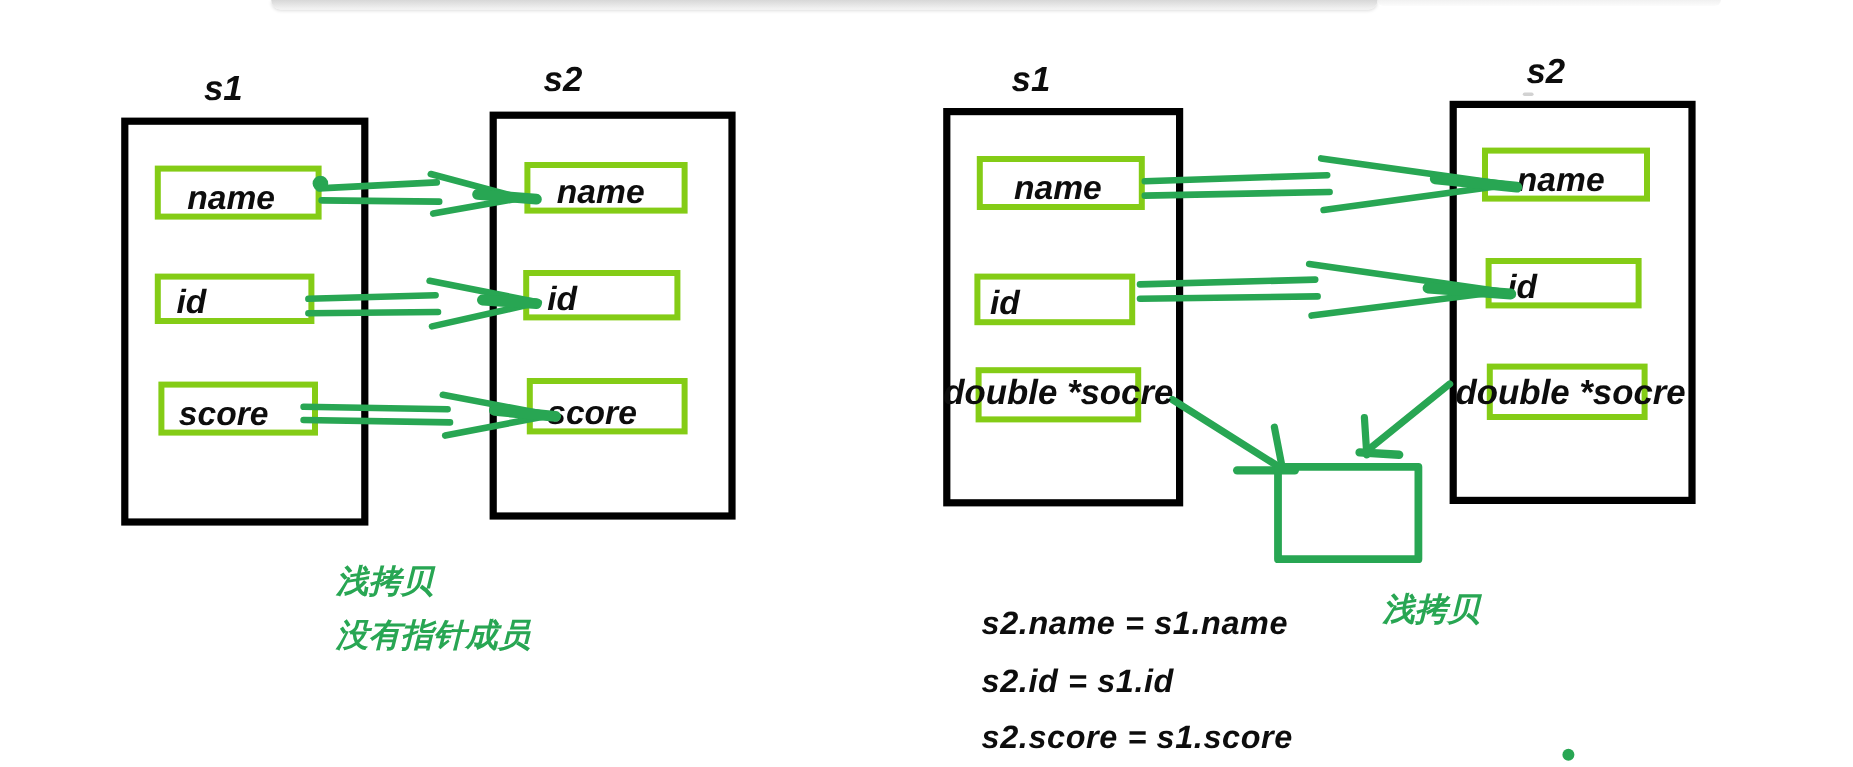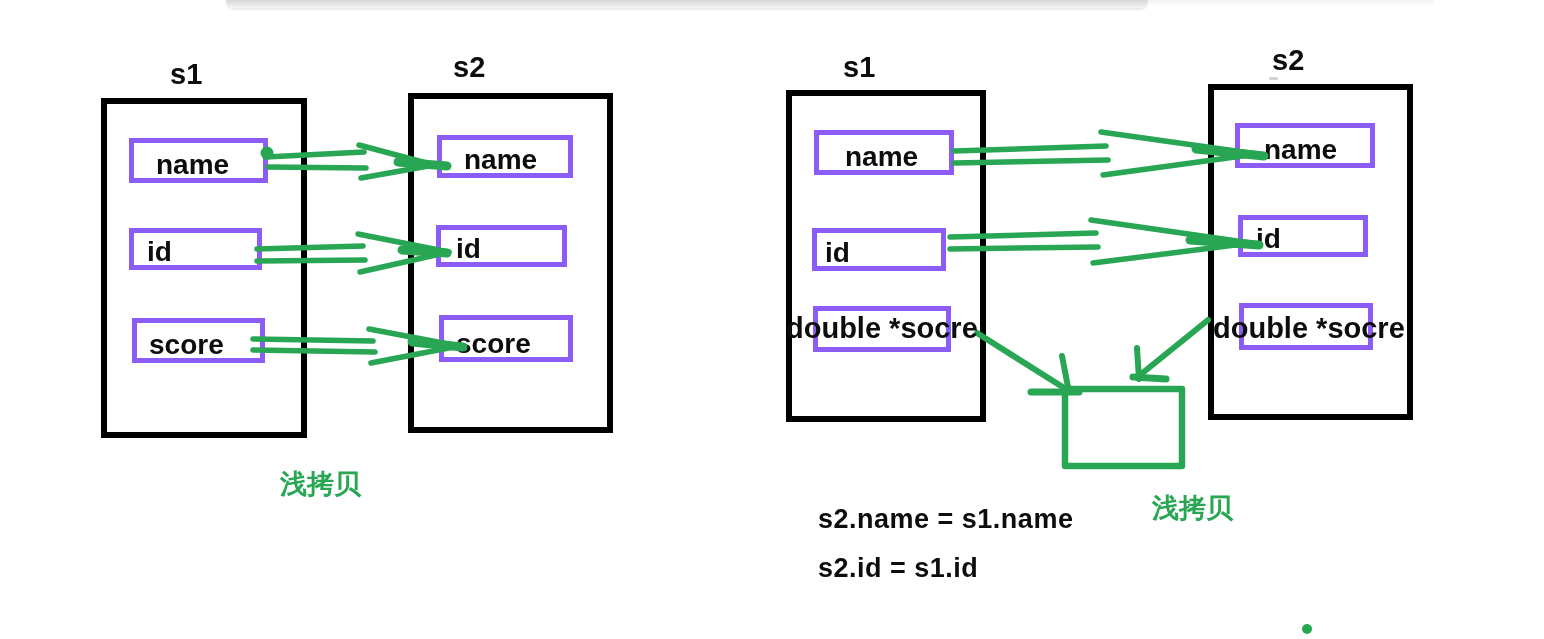--- a/index.html
+++ b/index.html
@@ -1,18 +1,19 @@
 <!DOCTYPE html>
 <html style="--green: #28a653; --black: #0d0d0d;"><head>
 <meta charset="utf-8">
 <style>
   html,body{margin:0;padding:0;background:#ffffff;}
   .canvas{
     position:relative;width:1436px;height:639px;overflow:hidden;background:#fff;
     font-family:"Liberation Sans","DejaVu Sans",sans-serif;
+    font-style:italic;
   }
   
   .topbar{
     position:absolute;left:226px;top:0;width:922px;height:8px;
     background:linear-gradient(#d7d7d7,#f4f4f4);
     border-radius:0 0 9px 9px;
     box-shadow:0 1px 3px rgba(0,0,0,.15);
   }
   .topbar-ext{
     position:absolute;left:1148px;top:0;width:286px;height:5px;
@@ -27,21 +28,21 @@
   .slabel{
     position:absolute;font-size:29px;font-weight:700;color:var(--black);
     line-height:1;letter-spacing:0;
   }
   
   .obox{
     position:absolute;border:6px solid #000;box-sizing:border-box;background:transparent;
   }
   
   .fbox{
-    position:absolute;border:5px solid #8b5cf6;box-sizing:border-box;
+    position:absolute;border:5px solid #84cc16;box-sizing:border-box;
     display:flex;align-items:flex-end;
     font-size:28px;font-weight:700;color:var(--black);line-height:1;
     padding-bottom:2px;
   }
   .fbox span{transform:translateY(3px);}
   
   .dbltext{
     position:absolute;font-size:29px;font-weight:700;color:var(--black);
     white-space:nowrap;line-height:1;z-index:3;
   }
@@ -87,20 +88,21 @@
       <span>name</span>
     </div>
   <div class="fbox" style="left:436px;top:225px;width:131px;height:42px;padding-left:15px">
       <span>id</span>
     </div>
   <div class="fbox" style="left:439px;top:315px;width:134px;height:47px;padding-left:12px">
       <span>score</span>
     </div>
 
   <div class="caption" style="left:280px;top:470px">浅拷贝</div>
+  <div class="caption" style="left:280px;top:515px">没有指针成员</div>
 
   <div class="slabel" style="left:843px;top:53px">s1</div>
   <div class="slabel" style="left:1272px;top:46px">s2</div>
 
   <div class="obox" style="left:786px;top:90px;width:200px;height:332px"></div>
   <div class="obox" style="left:1208px;top:84px;width:205px;height:336px"></div>
 
   <div class="fbox" style="left:814px;top:130px;width:140px;height:45px;padding-left:26px">
       <span>name</span>
     </div>
@@ -114,20 +116,21 @@
       <span>name</span>
     </div>
   <div class="fbox" style="left:1238px;top:215px;width:130px;height:42px;padding-left:13px">
       <span>id</span>
     </div>
   <div class="fbox" style="left:1239px;top:303px;width:134px;height:47px"></div>
   <div class="dbltext" style="left:1213px;top:314px">double *socre</div>
 
   <div class="assign" style="left:818px;top:477px">s2.name = s1.name</div>
   <div class="assign" style="left:818px;top:526px">s2.id = s1.id</div>
+  <div class="assign" style="left:818px;top:572px">s2.score = s1.score</div>
 
   <div class="caption" style="left:1152px;top:494px">浅拷贝</div>
 
   <svg class="overlay" width="1544" height="639" viewBox="0 0 1544 639">
 
     <g>
       <circle cx="267" cy="153" r="6.5" fill="var(--green)" stroke="none"></circle>
       <path d="M266,157 L364,152" stroke-width="5.5"></path>
       <path d="M268,167 L366,168" stroke-width="5.5"></path>
       <path d="M359,145 L434,165 L361,178" stroke-width="5.5"></path>

